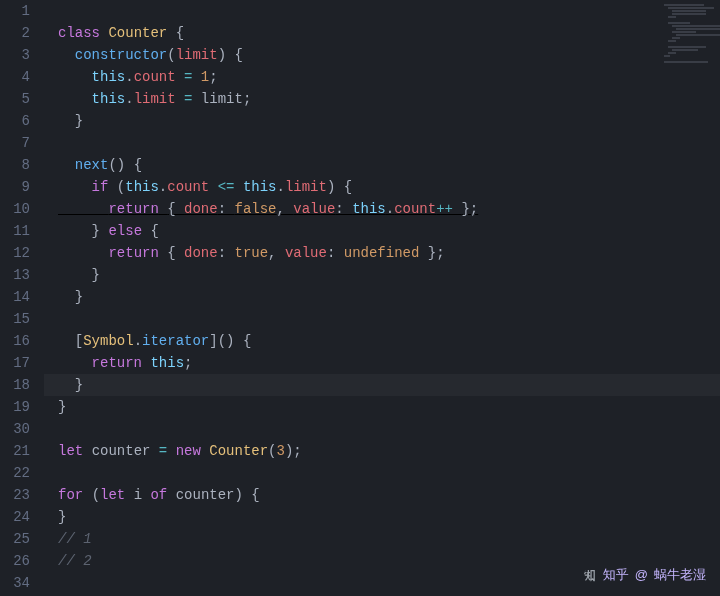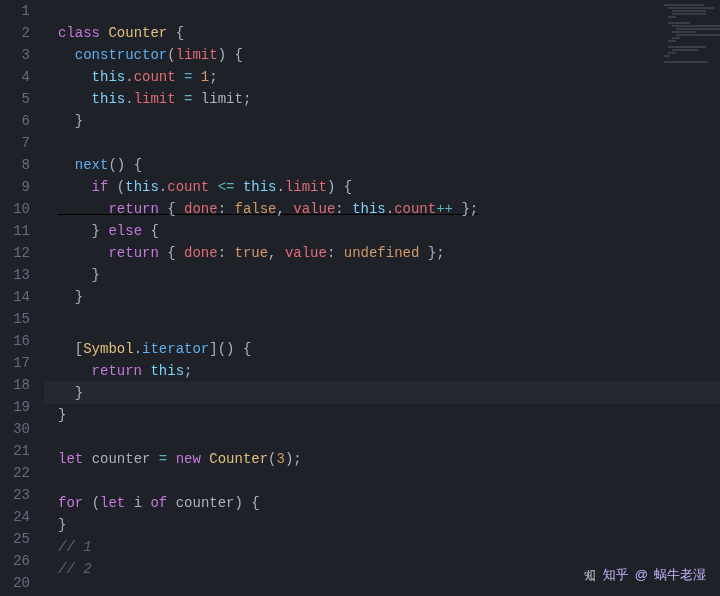--- a/index.html
+++ b/index.html
@@ -54,21 +54,21 @@
       <div class="ln">17</div>
       <div class="ln">18</div>
       <div class="ln">19</div>
       <div class="ln">30</div>
       <div class="ln">21</div>
       <div class="ln">22</div>
       <div class="ln">23</div>
       <div class="ln">24</div>
       <div class="ln">25</div>
       <div class="ln">26</div>
-      <div class="ln">20</div>
+      <div class="ln">34</div>
       <div class="ln">28</div>
     </div>
 
   <div class="code" id="code">
       <div class="row-wrap" style="height: 22px;">
         <div class="row" style="padding-left: 14px;"></div>
       </div>
       <div class="row-wrap" style="height: 22px;">
         <div class="row" style="padding-left: 14px;"><span class="kw">class</span> <span class="cls">Counter</span> <span class="pun">{</span></div>
       </div>
@@ -105,21 +105,21 @@
       <div class="row-wrap" style="height: 22px;">
         <div class="row" style="padding-left: 14px;">    <span class="pun">}</span></div>
       </div>
       <div class="row-wrap" style="height: 22px;">
         <div class="row" style="padding-left: 14px;">  <span class="pun">}</span></div>
       </div>
       <div class="row-wrap" style="height: 22px;">
         <div class="row" style="padding-left: 14px;"></div>
       </div>
       <div class="row-wrap" style="height: 22px;">
-        <div class="row" style="padding-left: 14px; margin-top: 8px;">  <span class="pun">[</span><span class="cls">Symbol</span><span class="pun">.</span><span class="fn">iterator</span><span class="pun">]() </span><span class="pun">{</span></div>
+        <div class="row" style="padding-left: 14px;">  <span class="pun">[</span><span class="cls">Symbol</span><span class="pun">.</span><span class="fn">iterator</span><span class="pun">]() </span><span class="pun">{</span></div>
       </div>
       <div class="row-wrap" style="height: 22px;">
         <div class="row" style="padding-left: 14px;">    <span class="kw">return</span> <span class="var">this</span><span class="pun">;</span></div>
       </div>
       <div class="row-wrap" style="height: 22px;">
         <div class="hl"></div>
         <div class="row" style="padding-left: 14px;">  <span class="pun">}</span></div>
       </div>
       <div class="row-wrap" style="height: 22px;">
         <div class="row" style="padding-left: 14px;"><span class="pun">}</span></div>

